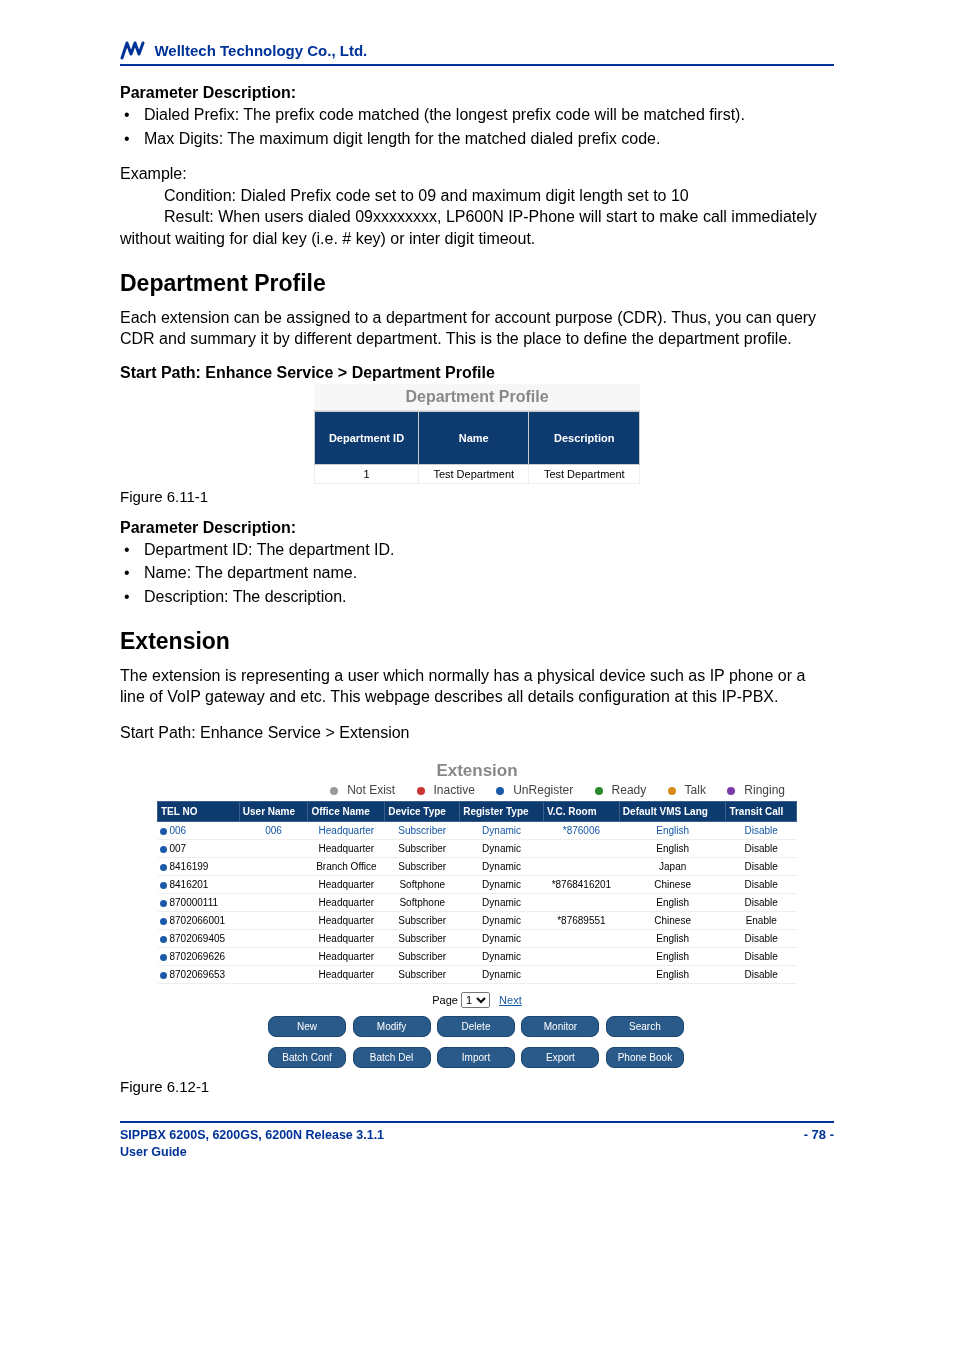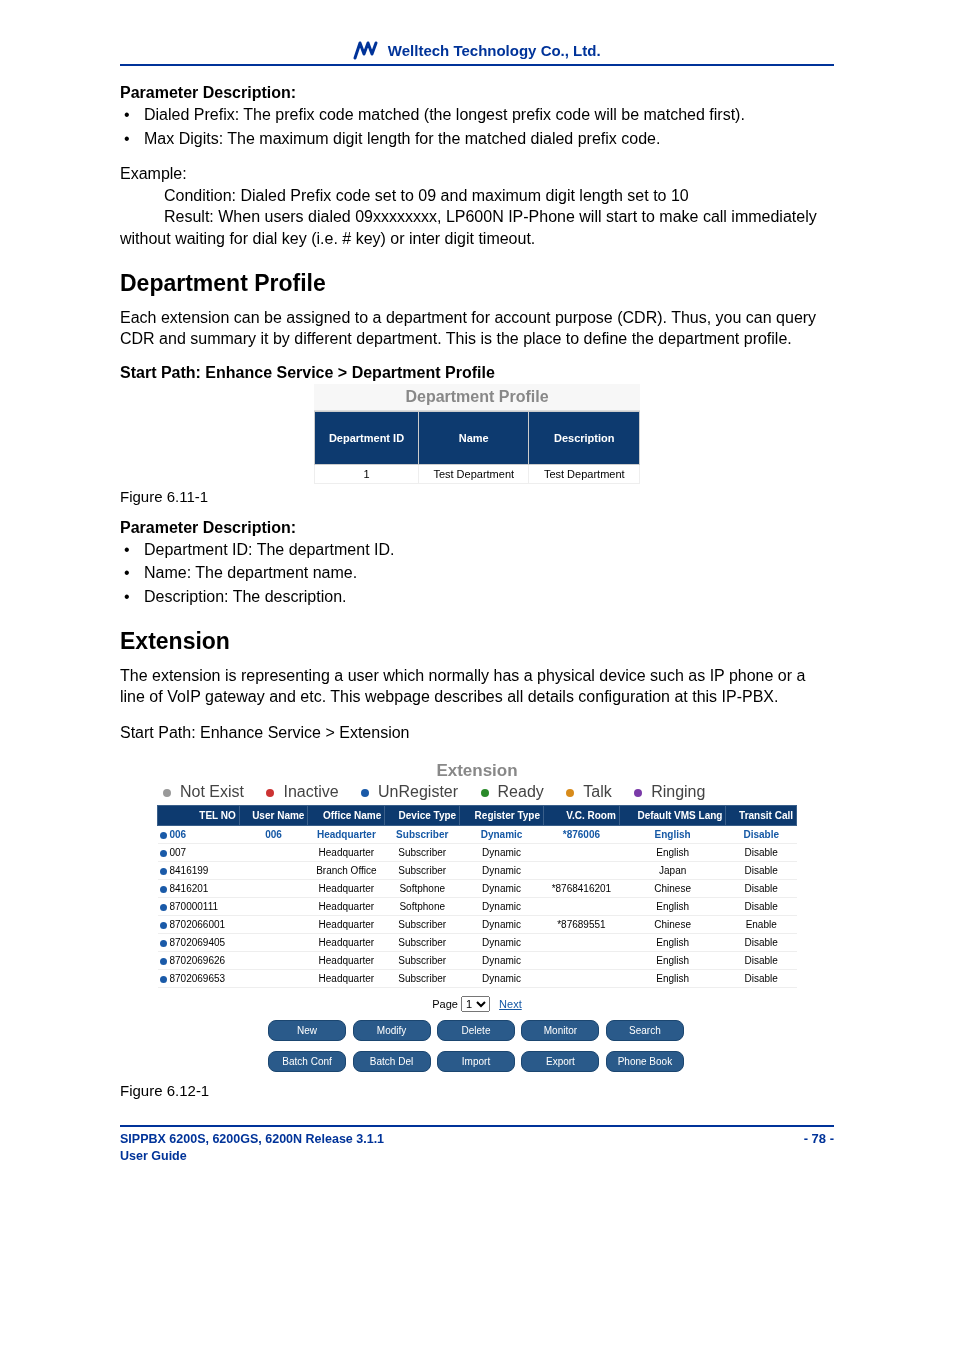--- a/index.html
+++ b/index.html
@@ -7,21 +7,21 @@
   padding: 0;
   background: #fff;
   font-family: Arial, Helvetica, sans-serif;
   color: #000;
   width: 954px;
 }
 .page {
   padding: 40px 120px 20px 120px;
 }
 .company-header {
-  text-align: center;
+  text-align: left;
   margin-bottom: 4px;
 }
 .logo {
   display: inline-block;
   vertical-align: middle;
 }
 .logo svg { display: block; }
 .company-name {
   display: inline-block;
   color: #003399;
@@ -112,22 +112,22 @@
   background: #fff;
 }
 .ext-title {
   text-align: center;
   color: #888;
   font-weight: bold;
   font-size: 17px;
   padding: 4px 0 2px 0;
 }
 .legend {
-  text-align: left;
-  font-size: 16px;
+  text-align: right;
+  font-size: 12px;
   color: #444;
   padding-bottom: 4px;
 }
 .legend span { margin: 0 6px; }
 .dot {
   display: inline-block;
   width: 8px; height: 8px;
   border-radius: 50%;
   vertical-align: middle;
   margin-right: 3px;
@@ -142,29 +142,29 @@
   width: 100%;
   border-collapse: collapse;
   font-size: 10px;
 }
 .ext-table th {
   background: #0D3A6F;
   color: #fff;
   padding: 4px 3px;
   font-weight: bold;
   border: 1px solid #3a5f8a;
-  text-align: right;
+  text-align: left;
 }
 .ext-table td {
   padding: 3px 3px;
   border-bottom: 1px solid #eee;
   text-align: center;
 }
 .ext-table td.left { text-align: left; padding-left:2px; }
-.row-highlight td { color:#1558a5; font-weight:bold; }
+.row-highlight td { color:#1558a5; font-weight:normal; }
 .tel-dot {
   display:inline-block; width:7px; height:7px; border-radius:50%;
   margin-right:3px; vertical-align:middle;
 }
 .pager {
   text-align:center;
   font-size:11px;
   padding:8px 0;
 }
 .pager select { font-size:11px; }

